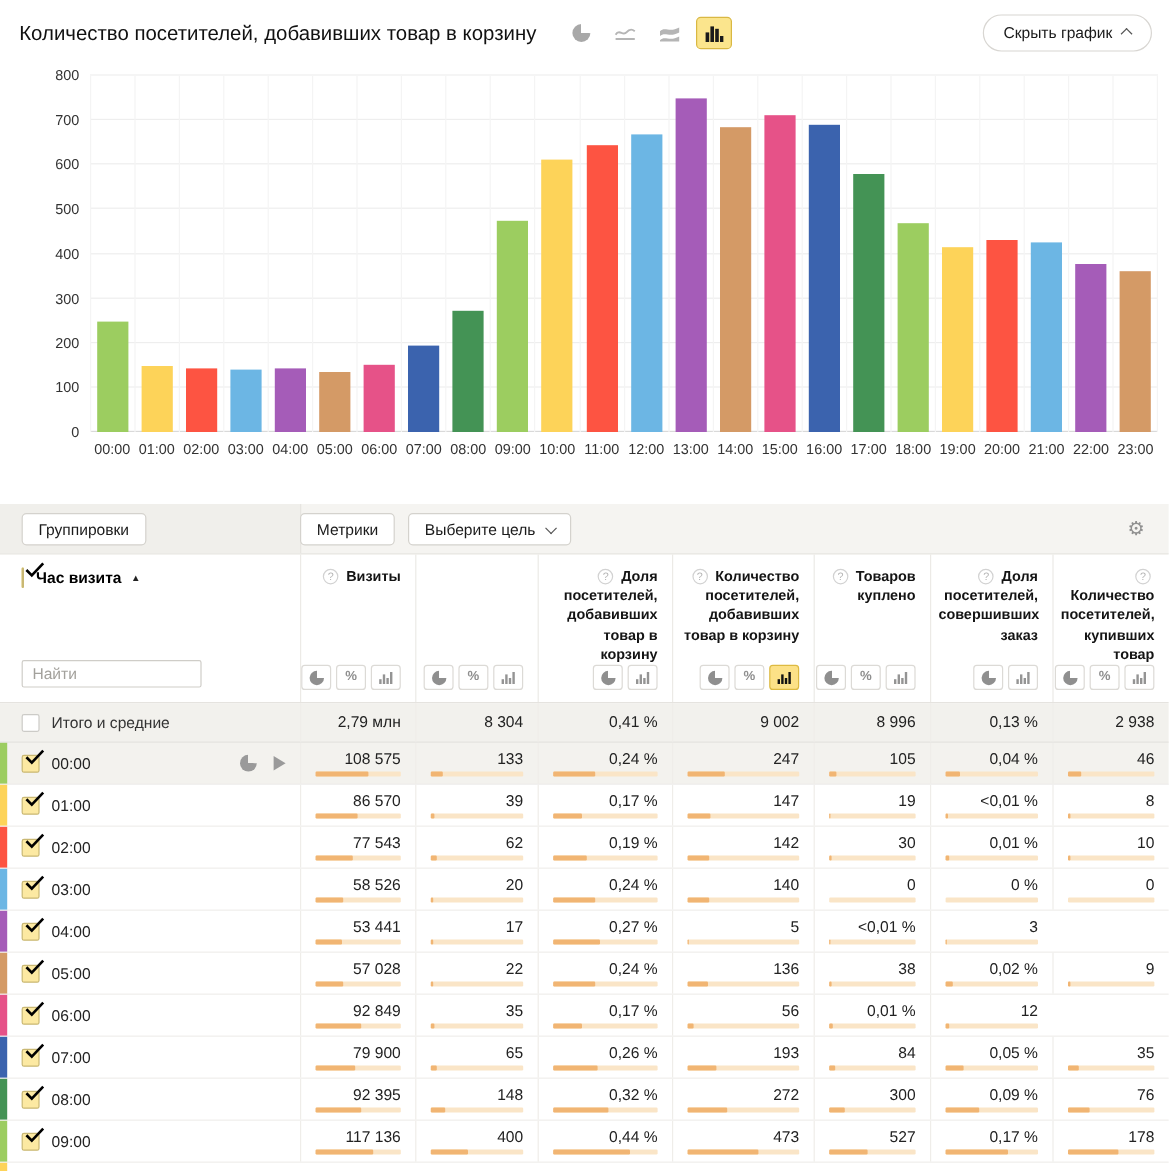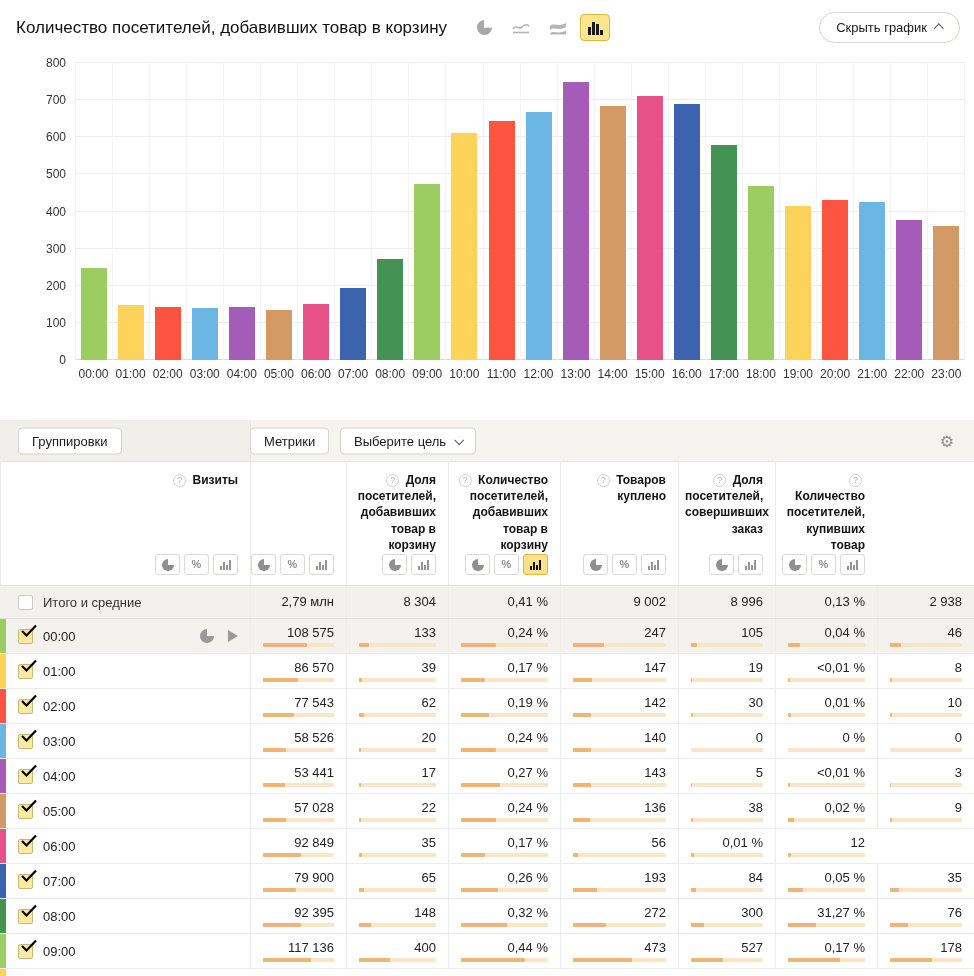--- a/index.html
+++ b/index.html
@@ -274,20 +274,30 @@
     <button class="btn mtr">Метрики</button>
     <button class="btn goal">
       <span>Выберите цель</span>
       <i class="chev down"></i>
     </button>
     <span class="gear">⚙</span>
   </section>
 
   <section class="table">
     <div class="trow thead" id="thead">
+      <div class="dim-cell">
+        <div class="dim-sort">
+          <span id="dimcb"><span class="cb plain"><svg width="18" height="14" viewBox="0 0 18 14">
+                  <path d="M2 7 L6.5 11.5 L16 1.5" stroke="#000" stroke-width="2.2" fill="none"></path>
+                </svg></span></span>
+          <span>Час визита</span>
+          <span class="sort-arrow">▲</span>
+        </div>
+        <input class="search" type="text" placeholder="Найти" style="">
+      </div>
     <div class="mcell">
           <div class="mlabel"><span class="qmark">?</span>&nbsp;Визиты</div>
           <div class="mtoggles">
             <button class="tgl">
               <span class="pie-mini"></span>
             </button>
             <button class="tgl">
               <span class="pct">%</span>
             </button>
             <button class="tgl">
@@ -676,26 +686,20 @@
               <div class="fill" style="width: 2%;"></div>
             </div>
           </div>
           <div class="vcell">
             <div class="num">0,27 %</div>
             <div class="track">
               <div class="fill" style="width: 45%;"></div>
             </div>
           </div>
           <div class="vcell">
-            <div class="num">143</div>
-            <div class="track">
-              <div class="fill" style="width: 19%;"></div>
-            </div>
-          </div>
-          <div class="vcell">
             <div class="num">5</div>
             <div class="track">
               <div class="fill" style="width: 1%;"></div>
             </div>
           </div>
           <div class="vcell">
             <div class="num">&lt;0,01 %</div>
             <div class="track">
               <div class="fill" style="width: 2%;"></div>
             </div>
@@ -894,21 +898,21 @@
               <div class="fill" style="width: 36%;"></div>
             </div>
           </div>
           <div class="vcell">
             <div class="num">300</div>
             <div class="track">
               <div class="fill" style="width: 18%;"></div>
             </div>
           </div>
           <div class="vcell">
-            <div class="num">31,27 %</div>
+            <div class="num">0,09 %</div>
             <div class="track">
               <div class="fill" style="width: 36%;"></div>
             </div>
           </div>
           <div class="vcell">
             <div class="num">76</div>
             <div class="track">
               <div class="fill" style="width: 25%;"></div>
             </div>
           </div>

